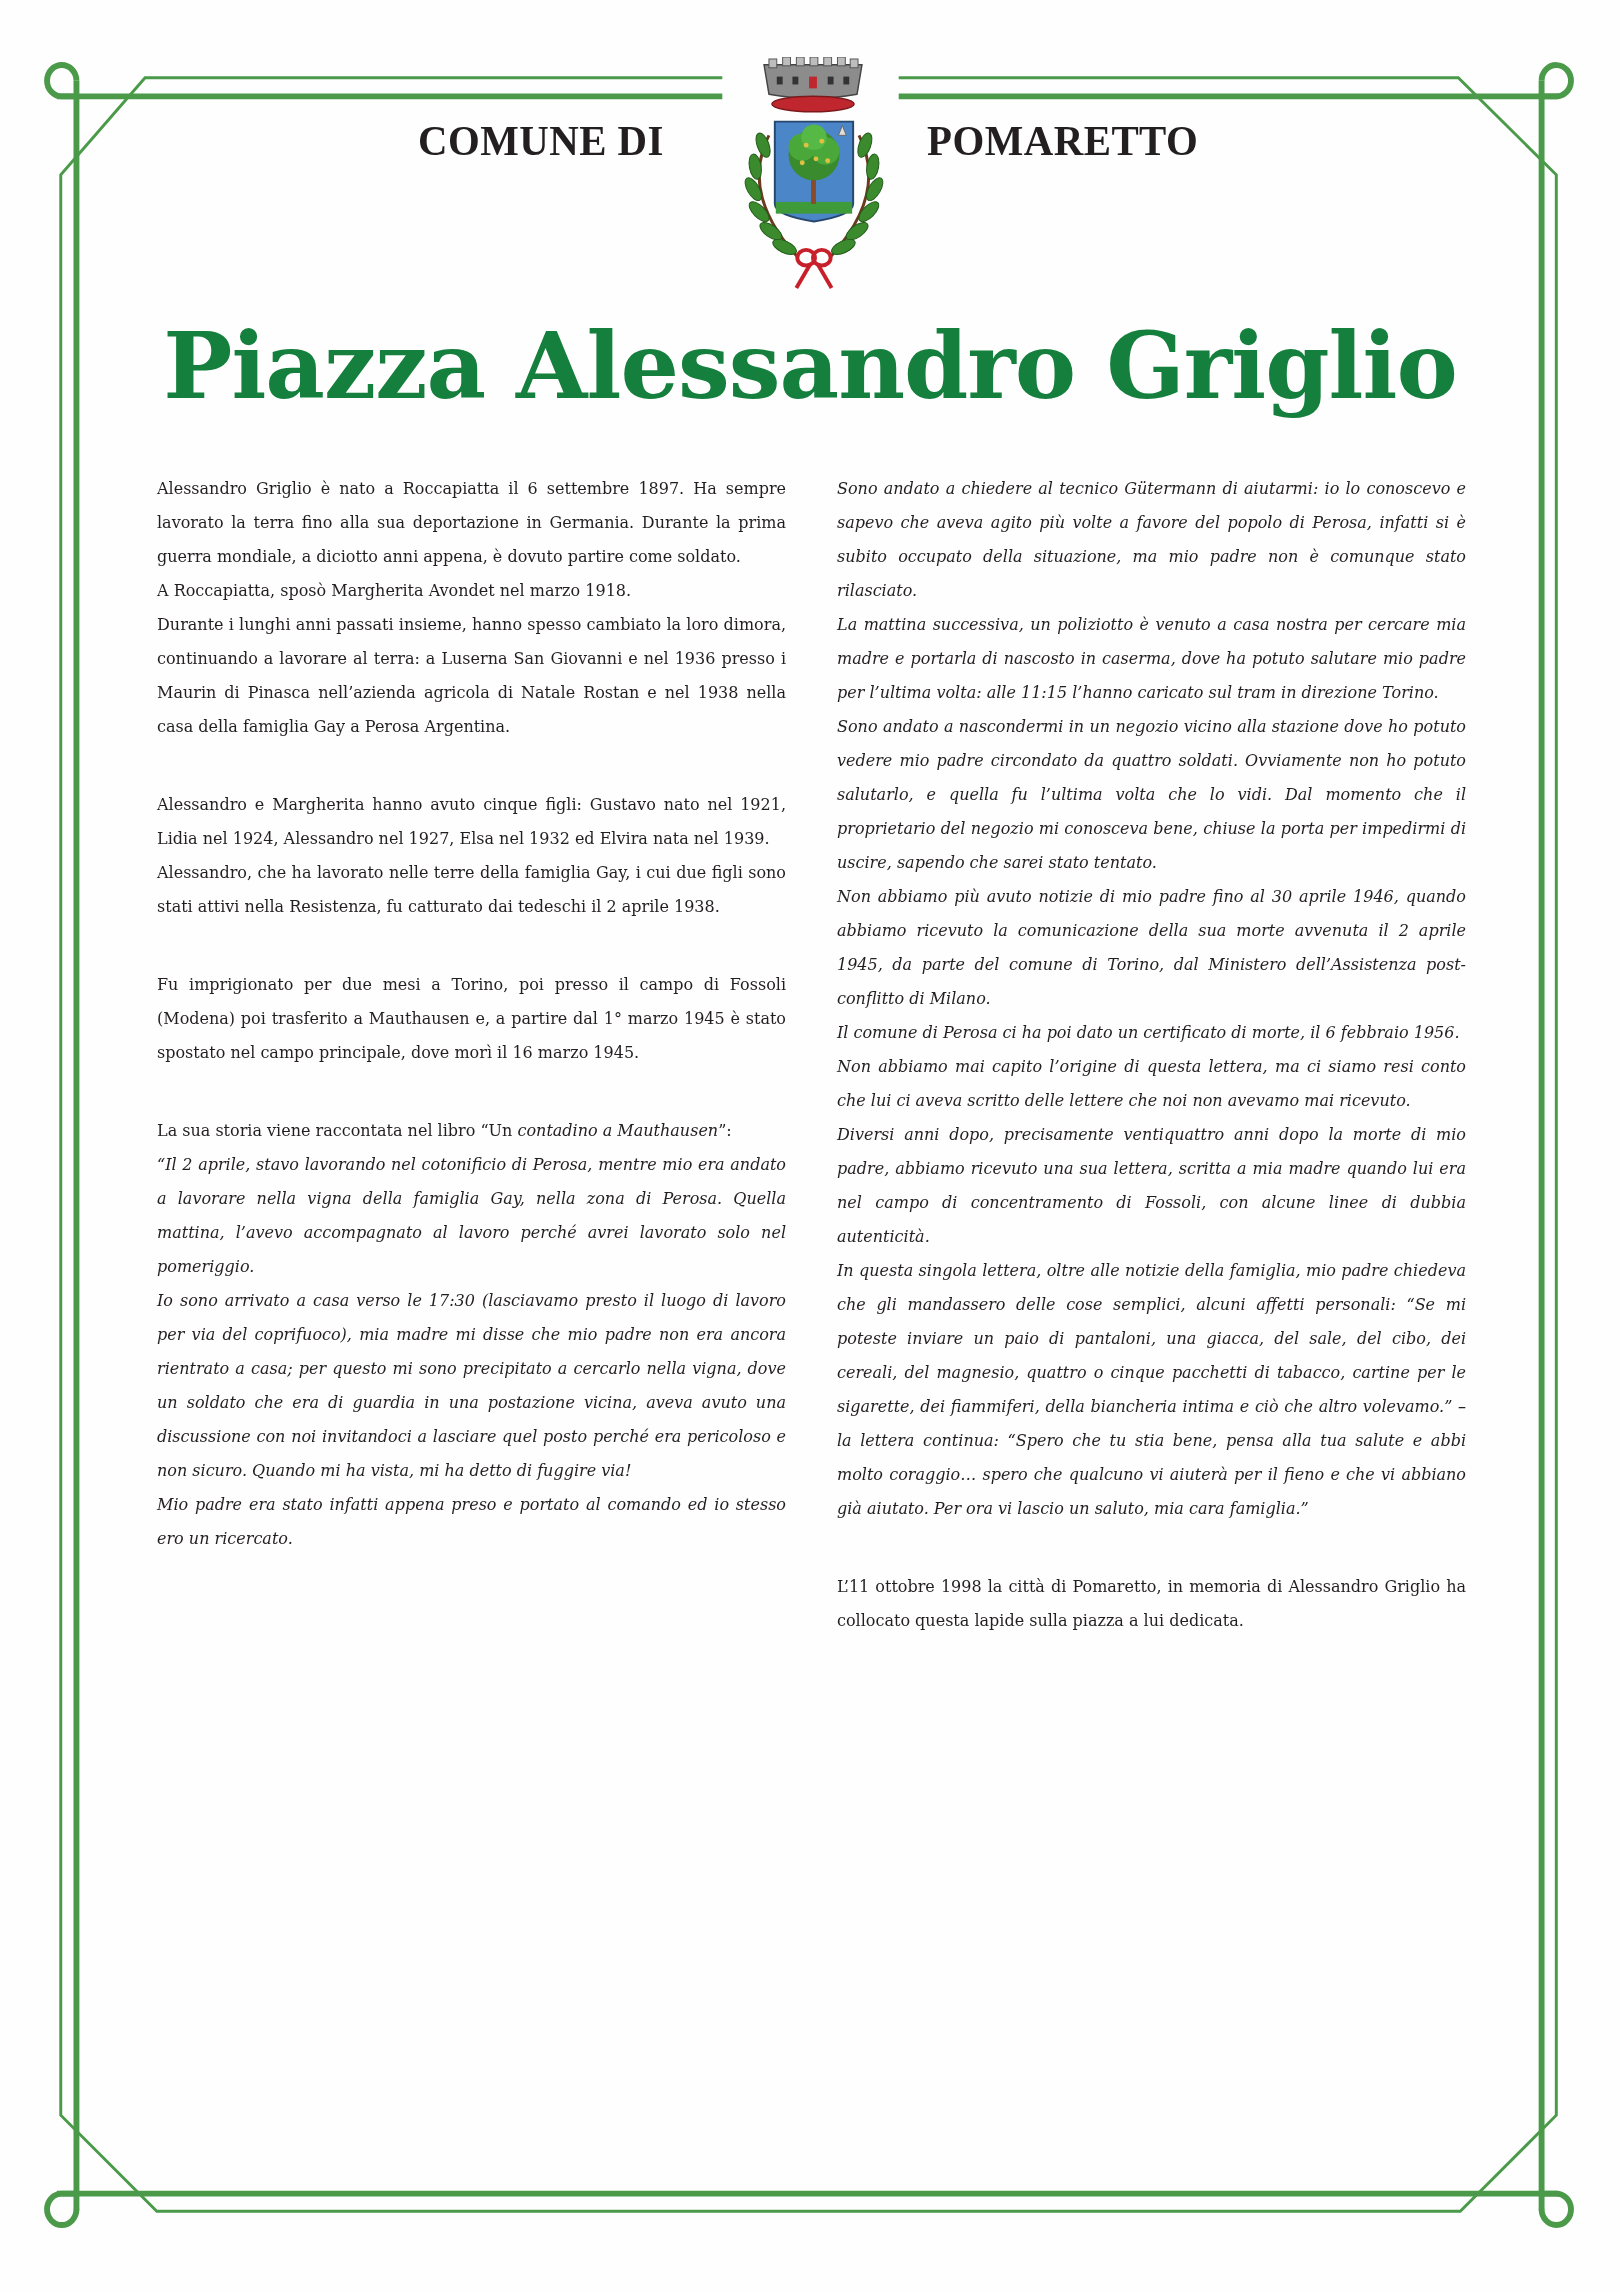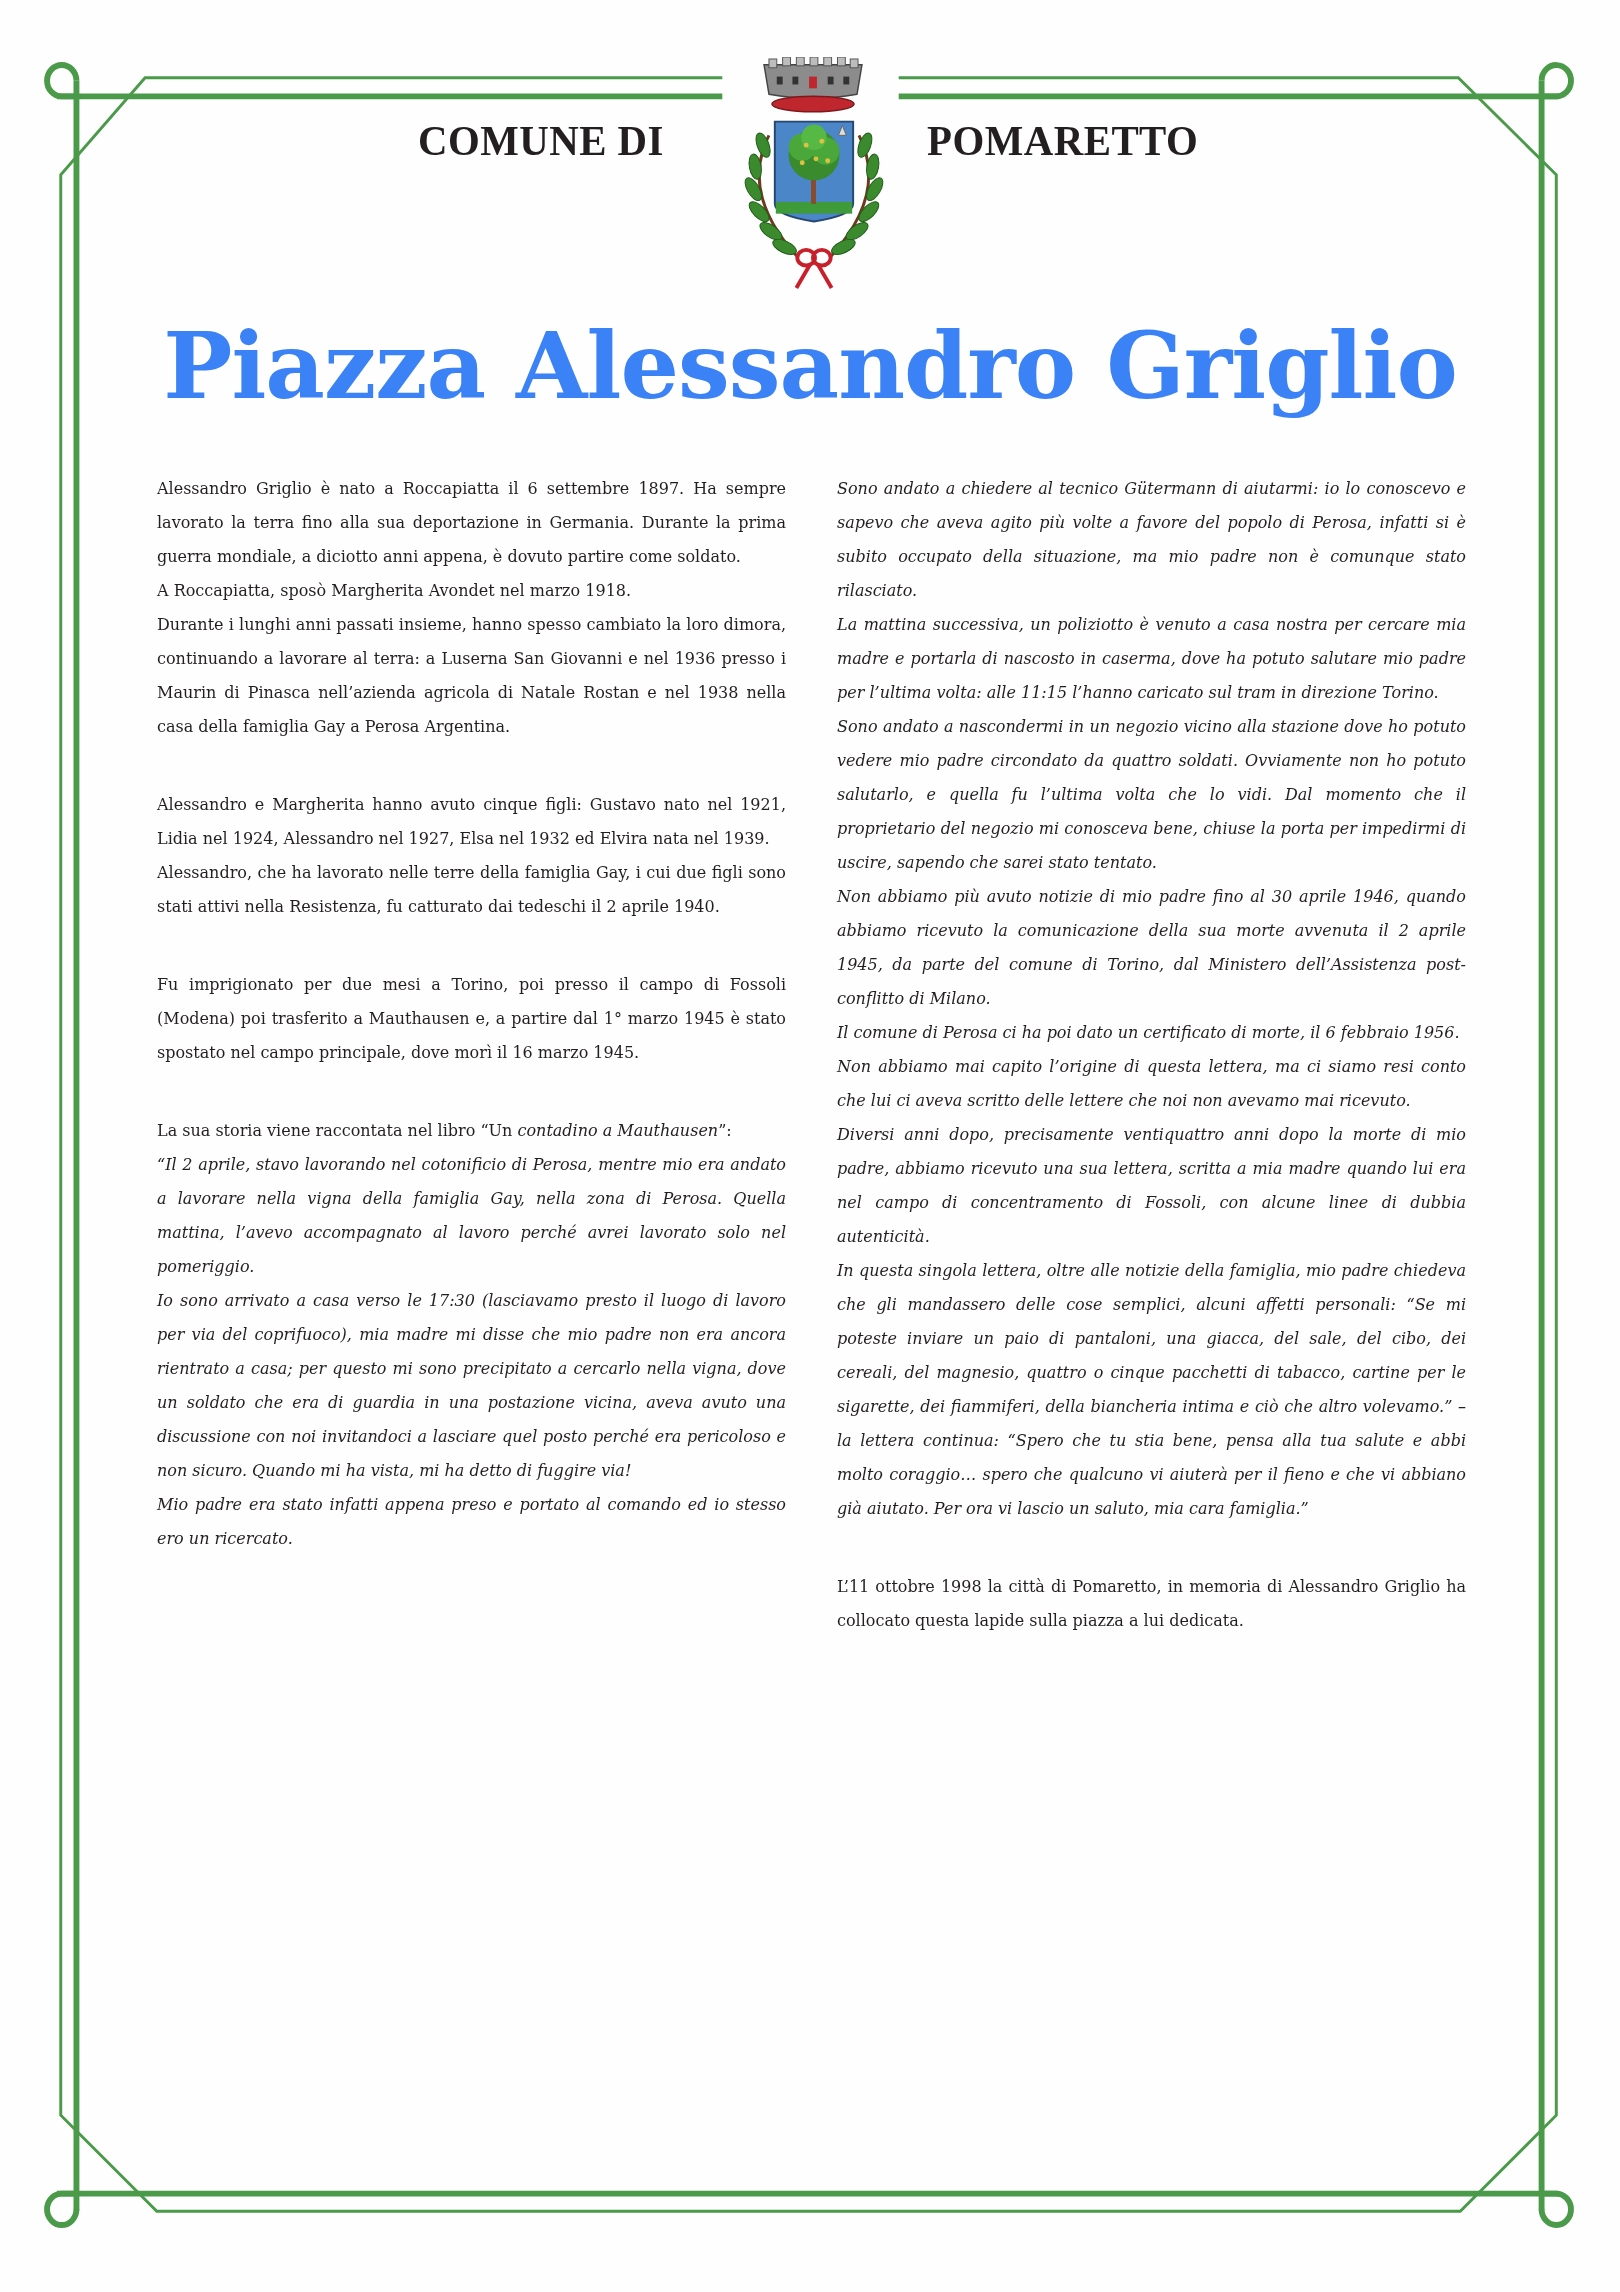--- a/index.html
+++ b/index.html
@@ -2,21 +2,21 @@
 <html><head>
 <meta charset="utf-8">
 <style>
   html, body { margin:0; padding:0; }
   body { width:1620px; height:2293px; background:#fefefe; position:relative; overflow:hidden; font-family:"DejaVu Serif", "Liberation Serif", serif; color:#231f20; }
   #border { position:absolute; left:0; top:0; width:1620px; height:2293px; }
   .hdr { position:absolute; top:116px; font-family:"Liberation Serif", serif; font-weight:bold; font-size:43px; letter-spacing:0.5px; color:#231f20; transform:scaleX(0.95); }
   #hdr-left { left:418px; transform-origin:left center; }
   #hdr-right { left:927px; transform-origin:left center; }
   #crest { position:absolute; left:720px; top:57px; width:186px; height:235px; }
-  #title { position:absolute; top:312px; left:0; width:1620px; text-align:center; font-family:"DejaVu Serif", serif; font-weight:bold; font-size:92px; color:#3b82f6; letter-spacing:-1px; }
+  #title { position:absolute; top:312px; left:0; width:1620px; text-align:center; font-family:"DejaVu Serif", serif; font-weight:bold; font-size:92px; color:#15803d; letter-spacing:-1px; }
   .col { position:absolute; top:472px; width:629px; font-size:16px; line-height:34px; font-family:"DejaVu Serif", serif; }
   #col-left { left:157px; }
   #col-right { left:837px; }
   .col p { margin:0; text-align:justify; }
   .col p.gap { margin-top:44px; }
   .it { font-style:italic; }
 </style>
 </head>
 <body>
 
@@ -113,21 +113,21 @@
   </g>
 </svg>
 
 <h1 id="title" style="margin:0;">Piazza Alessandro Griglio</h1>
 
 <div id="col-left" class="col">
   <p>Alessandro Griglio è nato a Roccapiatta il 6 settembre 1897. Ha sempre lavorato la terra fino alla sua deportazione in Germania. Durante la prima guerra mondiale, a diciotto anni appena, è dovuto partire come soldato.</p>
   <p>A Roccapiatta, sposò Margherita Avondet nel marzo 1918.</p>
   <p>Durante i lunghi anni passati insieme, hanno spesso cambiato la loro dimora, continuando a lavorare al terra: a Luserna San Giovanni e nel 1936 presso i Maurin di Pinasca nell’azienda agricola di Natale Rostan e nel 1938 nella casa della famiglia Gay a Perosa Argentina.</p>
   <p class="gap">Alessandro e Margherita hanno avuto cinque figli: Gustavo nato nel 1921, Lidia nel 1924, Alessandro nel 1927, Elsa nel 1932 ed Elvira nata nel 1939.</p>
-  <p>Alessandro, che ha lavorato nelle terre della famiglia Gay, i cui due figli sono stati attivi nella Resistenza, fu catturato dai tedeschi il 2 aprile 1940.</p>
+  <p>Alessandro, che ha lavorato nelle terre della famiglia Gay, i cui due figli sono stati attivi nella Resistenza, fu catturato dai tedeschi il 2 aprile 1938.</p>
   <p class="gap">Fu imprigionato per due mesi a Torino, poi presso il campo di Fossoli (Modena) poi trasferito a Mauthausen e, a partire dal 1° marzo 1945 è stato spostato nel campo principale, dove morì il 16 marzo 1945.</p>
   <p class="gap"><span>La sua storia viene raccontata nel libro “Un </span><span class="it">contadino a Mauthausen</span><span>”:</span></p>
   <p class="it">“Il 2 aprile, stavo lavorando nel cotonificio di Perosa, mentre mio era andato a lavorare nella vigna della famiglia Gay, nella zona di Perosa. Quella mattina, l’avevo accompagnato al lavoro perché avrei lavorato solo nel pomeriggio.</p>
   <p class="it">Io sono arrivato a casa verso le 17:30 (lasciavamo presto il luogo di lavoro per via del coprifuoco), mia madre mi disse che mio padre non era ancora rientrato a casa; per questo mi sono precipitato a cercarlo nella vigna, dove un soldato che era di guardia in una postazione vicina, aveva avuto una discussione con noi invitandoci a lasciare quel posto perché era pericoloso e non sicuro. Quando mi ha vista, mi ha detto di fuggire via!</p>
   <p class="it">Mio padre era stato infatti appena preso e portato al comando ed io stesso ero un ricercato.</p>
 </div>
 
 <div id="col-right" class="col">
   <p class="it">Sono andato a chiedere al tecnico Gütermann di aiutarmi: io lo conoscevo e sapevo che aveva agito più volte a favore del popolo di Perosa, infatti si è subito occupato della situazione, ma mio padre non è comunque stato rilasciato.</p>
   <p class="it">La mattina successiva, un poliziotto è venuto a casa nostra per cercare mia madre e portarla di nascosto in caserma, dove ha potuto salutare mio padre per l’ultima volta: alle 11:15 l’hanno caricato sul tram in direzione Torino.</p>

